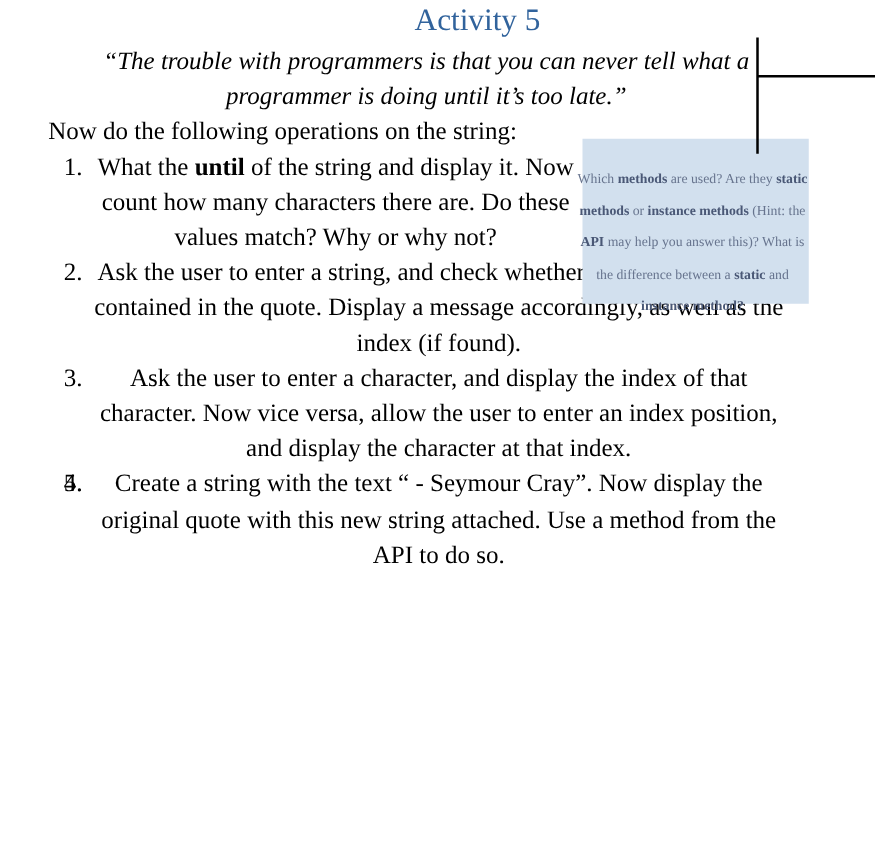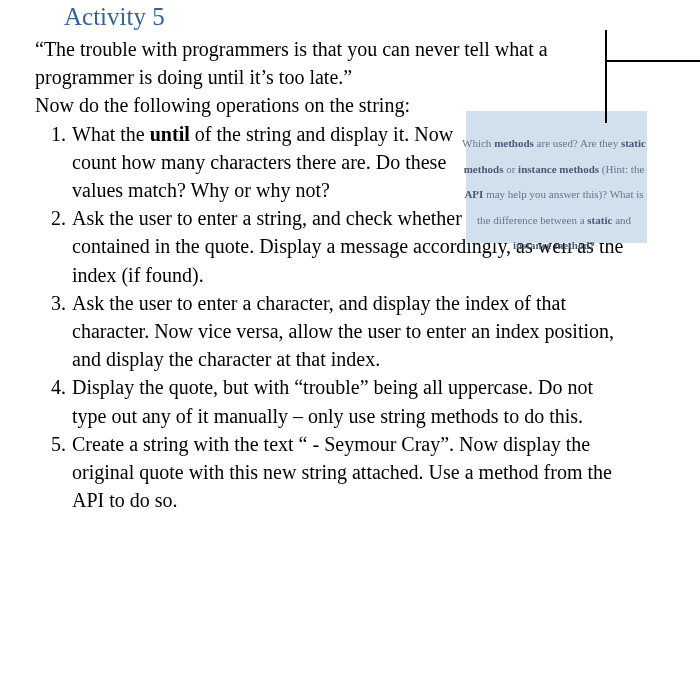--- a/index.html
+++ b/index.html
@@ -1,15 +1,15 @@
 <!DOCTYPE html>
 <html><head>
 <meta charset="utf-8">
 <style>
-  * { box-sizing: border-box; }
+  * { box-sizing: border-box; text-align: center; }
   html, body { margin: 0; padding: 0; }
   body {
     width: 700px;
     height: 690px;
     background: #ffffff;
     font-family: "Liberation Serif", serif;
     color: #000000;
     position: relative;
     overflow: hidden;
     font-size: 20px;
@@ -21,21 +21,21 @@
     z-index: 1;
   }
   .title {
     margin: 0 0 3px 29px;
     font-size: 25px;
     line-height: 30px;
     color: #31639c;
   }
   .para { margin: 0; }
   .p-create { width: 620px; }
-  .p-quote  { width: 612px; }
+  .p-quote  { width: 612px; font-style: italic; }
   .p-ops    { width: 382px; }
   .list { margin: 0; }
   .li {
     position: relative;
     padding-left: 37px;
     width: 595px;
   }
   .li .num {
     position: absolute;
     left: 16px;
@@ -107,21 +107,20 @@
       <span class="txt"><span>Ask the user to enter a string, and check whether or not that string is contained in the quote. Display a message accordingly, as well as the index (if found).</span></span>
     </div>
 
     <div class="li">
       <span class="num">3.</span>
       <span class="txt"><span>Ask the user to enter a character, and display the index of that character. Now vice versa, allow the user to enter an index position, and display the character at that index.</span></span>
     </div>
 
     <div class="li">
       <span class="num">4.</span>
-      <span class="txt"><span>Display the quote, but with “trouble” being all uppercase. Do not type out any of it manually – only use string methods to do this.</span></span>
     </div>
 
     <div class="li">
       <span class="num">5.</span>
       <span class="txt"><span>Create a string with the text “ - Seymour Cray”. Now display the original quote with this new string attached. Use a method from the API to do so.</span></span>
     </div>
 
   </div>
 
 </div>

